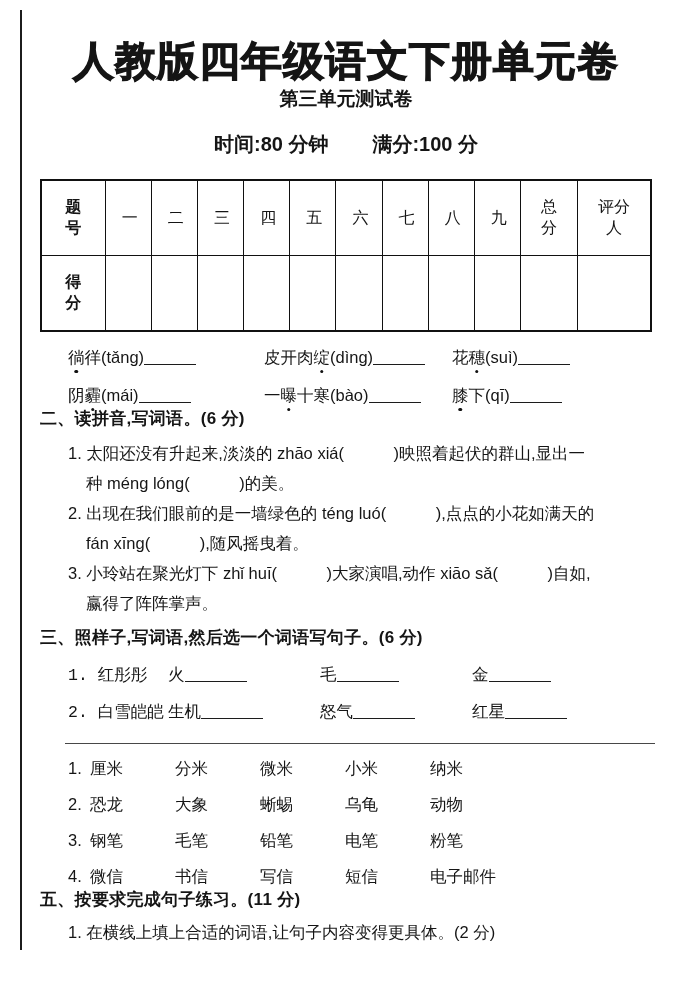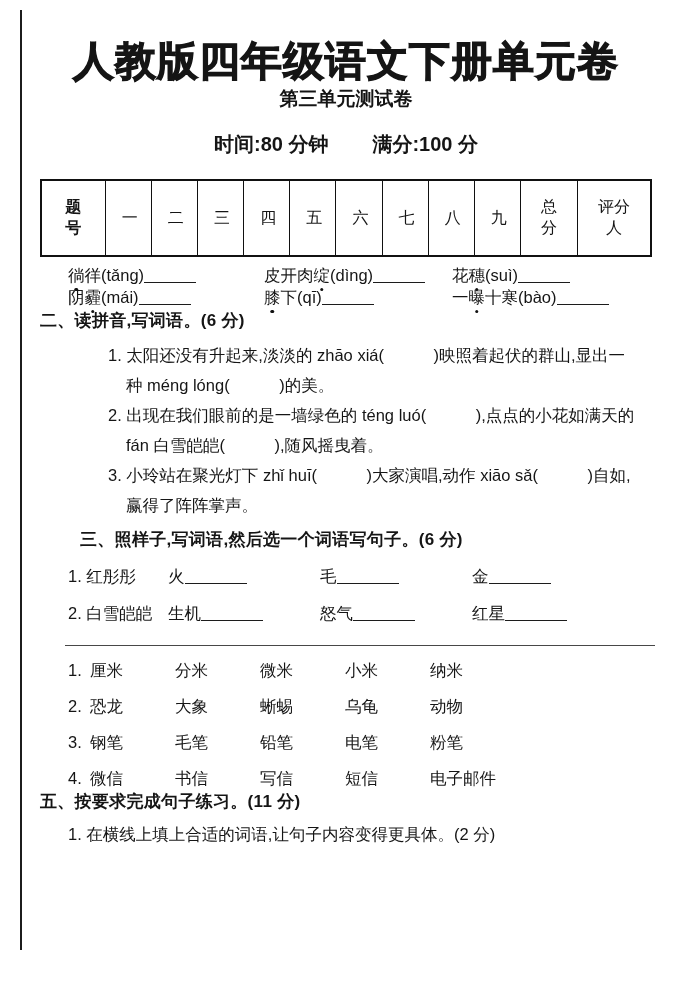--- a/index.html
+++ b/index.html
@@ -13,32 +13,32 @@
   .header{text-align:center;}
   .title{padding-top:38px;font-size:41px;font-weight:700;line-height:1.15;letter-spacing:1px;-webkit-text-stroke:1.1px #151515;}
   .subtitle{margin-top:1px;font-size:19px;font-weight:700;}
   .meta{margin-top:19px;font-size:20px;font-weight:bold;}
   .meta .gap{display:inline-block;width:44px;}
   table.score{margin-top:21px;width:100%;border-collapse:collapse;border:2px solid #111;font-size:16px;table-layout:fixed;}
   table.score td{border:1px solid #111;height:28px;text-align:center;padding:16px;}
   td.lab{font-weight:bold;}
   col.c-corner{width:64px;} col.c-num{width:46px;} col.c-total{width:57px;} col.c-grader{width:73px;}
   .sec-head{margin-top:0;font-size:17px;font-weight:bold;letter-spacing:0.3px;}
-  .mt17{margin-top:17px;} .mt14{} .mt12{margin-top:12px;} .mt8{margin-top:8px;margin-left:40px;} .mt6{margin-top:6px;}
+  .mt17{margin-top:17px;} .mt14{} .mt12{margin-top:12px;} .mt8{margin-top:8px;} .mt6{margin-top:6px;}
   .blank{display:inline-block;height:4px;border-bottom:1.7px solid #1c1c1c;vertical-align:-2px;}
   .w52{width:52px;} .w62{width:62px;}
   
-  .s1-grid{display:grid;grid-template-columns:196px 188px auto;padding-left:28px;margin-top:8px;font-size:16.5px;}
+  .s1-grid{display:grid;grid-template-columns:196px 188px auto;row-gap:16px;padding-left:28px;margin-top:15px;font-size:16.5px;}
   .dotc{position:relative;display:inline-block;}
   .dotc::after{content:"";position:absolute;left:50%;transform:translateX(-50%);bottom:-4px;width:3.5px;height:3.5px;border-radius:50%;background:#111;}
   
   .s2-line{font-size:16.5px;line-height:30px;white-space:pre-wrap;}
   .ind1{padding-left:28px;} .ind2{padding-left:46px;}
   
-  .s3-row{display:flex;align-items:baseline;padding-left:28px;font-size:16.5px;margin-top:15px;}
+  .s3-row{display:flex;align-items:baseline;padding-left:28px;font-size:16.5px;margin-top:15px;font-family:Liberation Mono, monospace;}
   .s3-label{width:100px;flex:none;}
   .s3-pair{width:152px;flex:none;}
   .s3-pair:last-child{width:auto;}
   
   .divider{margin:20px 0 0 25px;border:none;border-top:1.7px solid #474747;width:590px;}
   .s4-row{display:flex;align-items:baseline;padding-left:28px;font-size:16.5px;margin-top:14px;}
   .s4-num{width:22px;flex:none;}
   .s4-word{width:85px;flex:none;}
   .s4-word:last-child{width:auto;}
 </style>
@@ -80,38 +80,52 @@
       <td>三</td>
       <td>四</td>
       <td>五</td>
       <td>六</td>
       <td>七</td>
       <td>八</td>
       <td>九</td>
       <td>总分</td>
       <td>评分人</td>
     </tr>
+    <tr>
+      <td class="lab">得分</td>
+      <td></td>
+      <td></td>
+      <td></td>
+      <td></td>
+      <td></td>
+      <td></td>
+      <td></td>
+      <td></td>
+      <td></td>
+      <td></td>
+      <td></td>
+    </tr>
   </tbody>
     </table>
 
   <div class="s1-grid">
     <div><span></span><span class="dotc">徜</span><span>徉(tǎng)</span><span class="blank w52"></span></div>
     <div><span>皮开肉</span><span class="dotc">绽</span><span>(dìng)</span><span class="blank w52"></span></div>
     <div><span>花</span><span class="dotc">穗</span><span>(suì)</span><span class="blank w52"></span></div>
     <div><span>阴</span><span class="dotc">霾</span><span>(mái)</span><span class="blank w52"></span></div>
+    <div><span>一</span><span class="dotc">曝</span><span>十寒(bào)</span><span class="blank w52"></span></div>
     <div><span></span><span class="dotc">膝</span><span>下(qī)</span><span class="blank w52"></span></div>
-    <div><span>一</span><span class="dotc">曝</span><span>十寒(bào)</span><span class="blank w52"></span></div>
   </div>
 
   <div class="sec-head mt14">二、读拼音,写词语。(6 分)</div>
   <div class="mt8">
     <div class="s2-line ind1">1. 太阳还没有升起来,淡淡的 zhāo xiá(　　　)映照着起伏的群山,显出一</div>
     <div class="s2-line ind2">种 méng lóng(　　　)的美。</div>
     <div class="s2-line ind1">2. 出现在我们眼前的是一墙绿色的 téng luó(　　　),点点的小花如满天的</div>
-    <div class="s2-line ind2">fán 白雪皑皑(　　　),随风摇曳着。</div>
+    <div class="s2-line ind2">fán xīng(　　　),随风摇曳着。</div>
     <div class="s2-line ind1">3. 小玲站在聚光灯下 zhǐ huī(　　　)大家演唱,动作 xiāo sǎ(　　　)自如,</div>
     <div class="s2-line ind2">赢得了阵阵掌声。</div>
   </div>
 
   <div class="sec-head mt8">三、照样子,写词语,然后选一个词语写句子。(6 分)</div>
   <div class="s3-row">
     <span class="s3-label">1. 红彤彤</span>
     <span class="s3-pair"><span>火</span><span class="blank w62"></span></span>
     <span class="s3-pair"><span>毛</span><span class="blank w62"></span></span>
     <span class="s3-pair"><span>金</span><span class="blank w62"></span></span>

